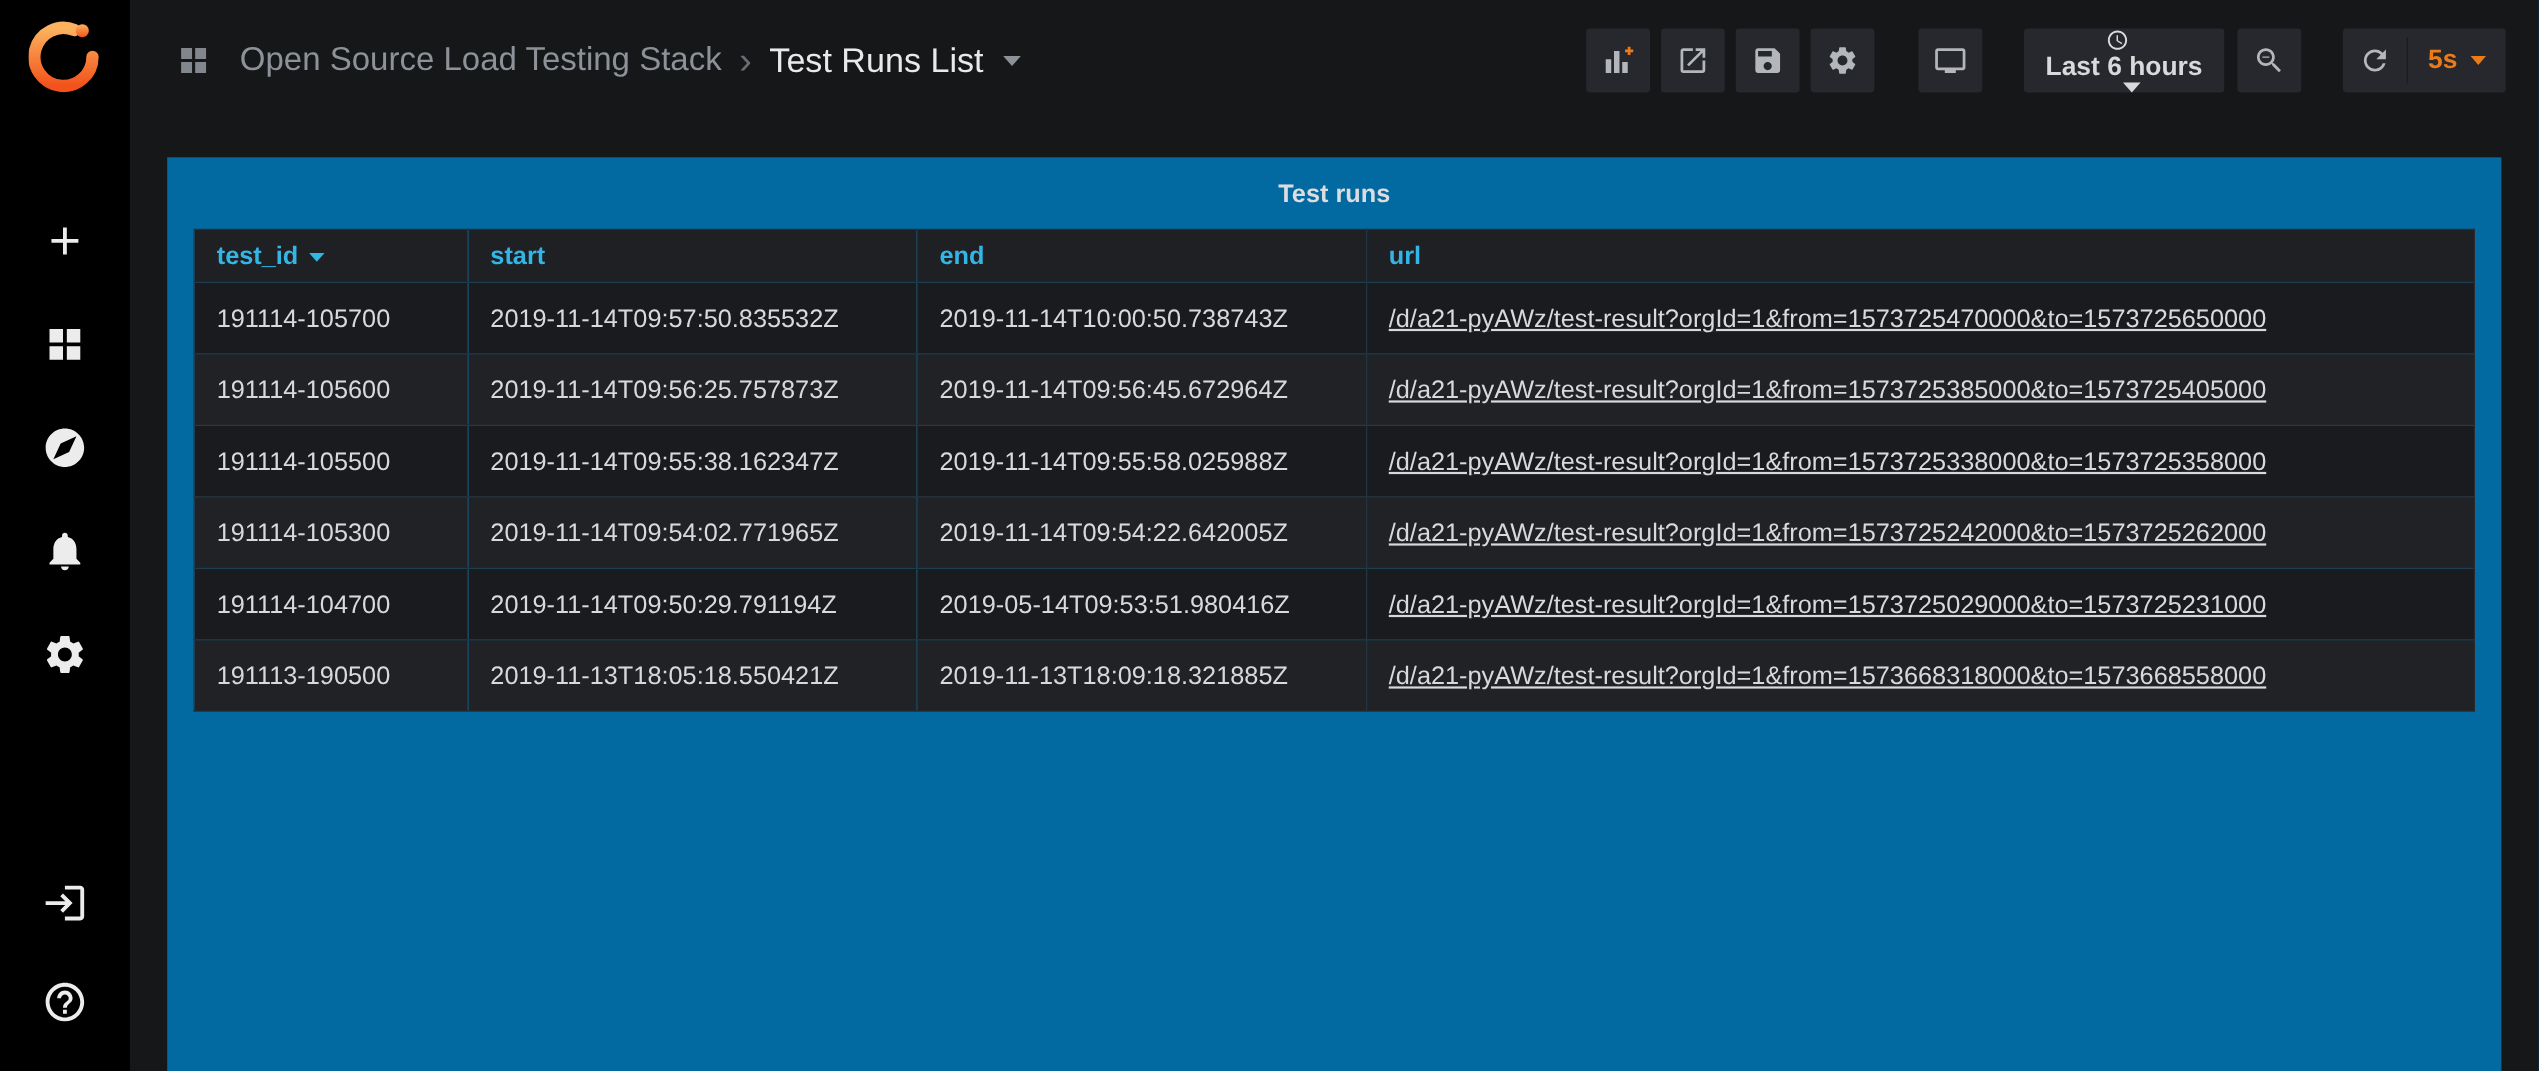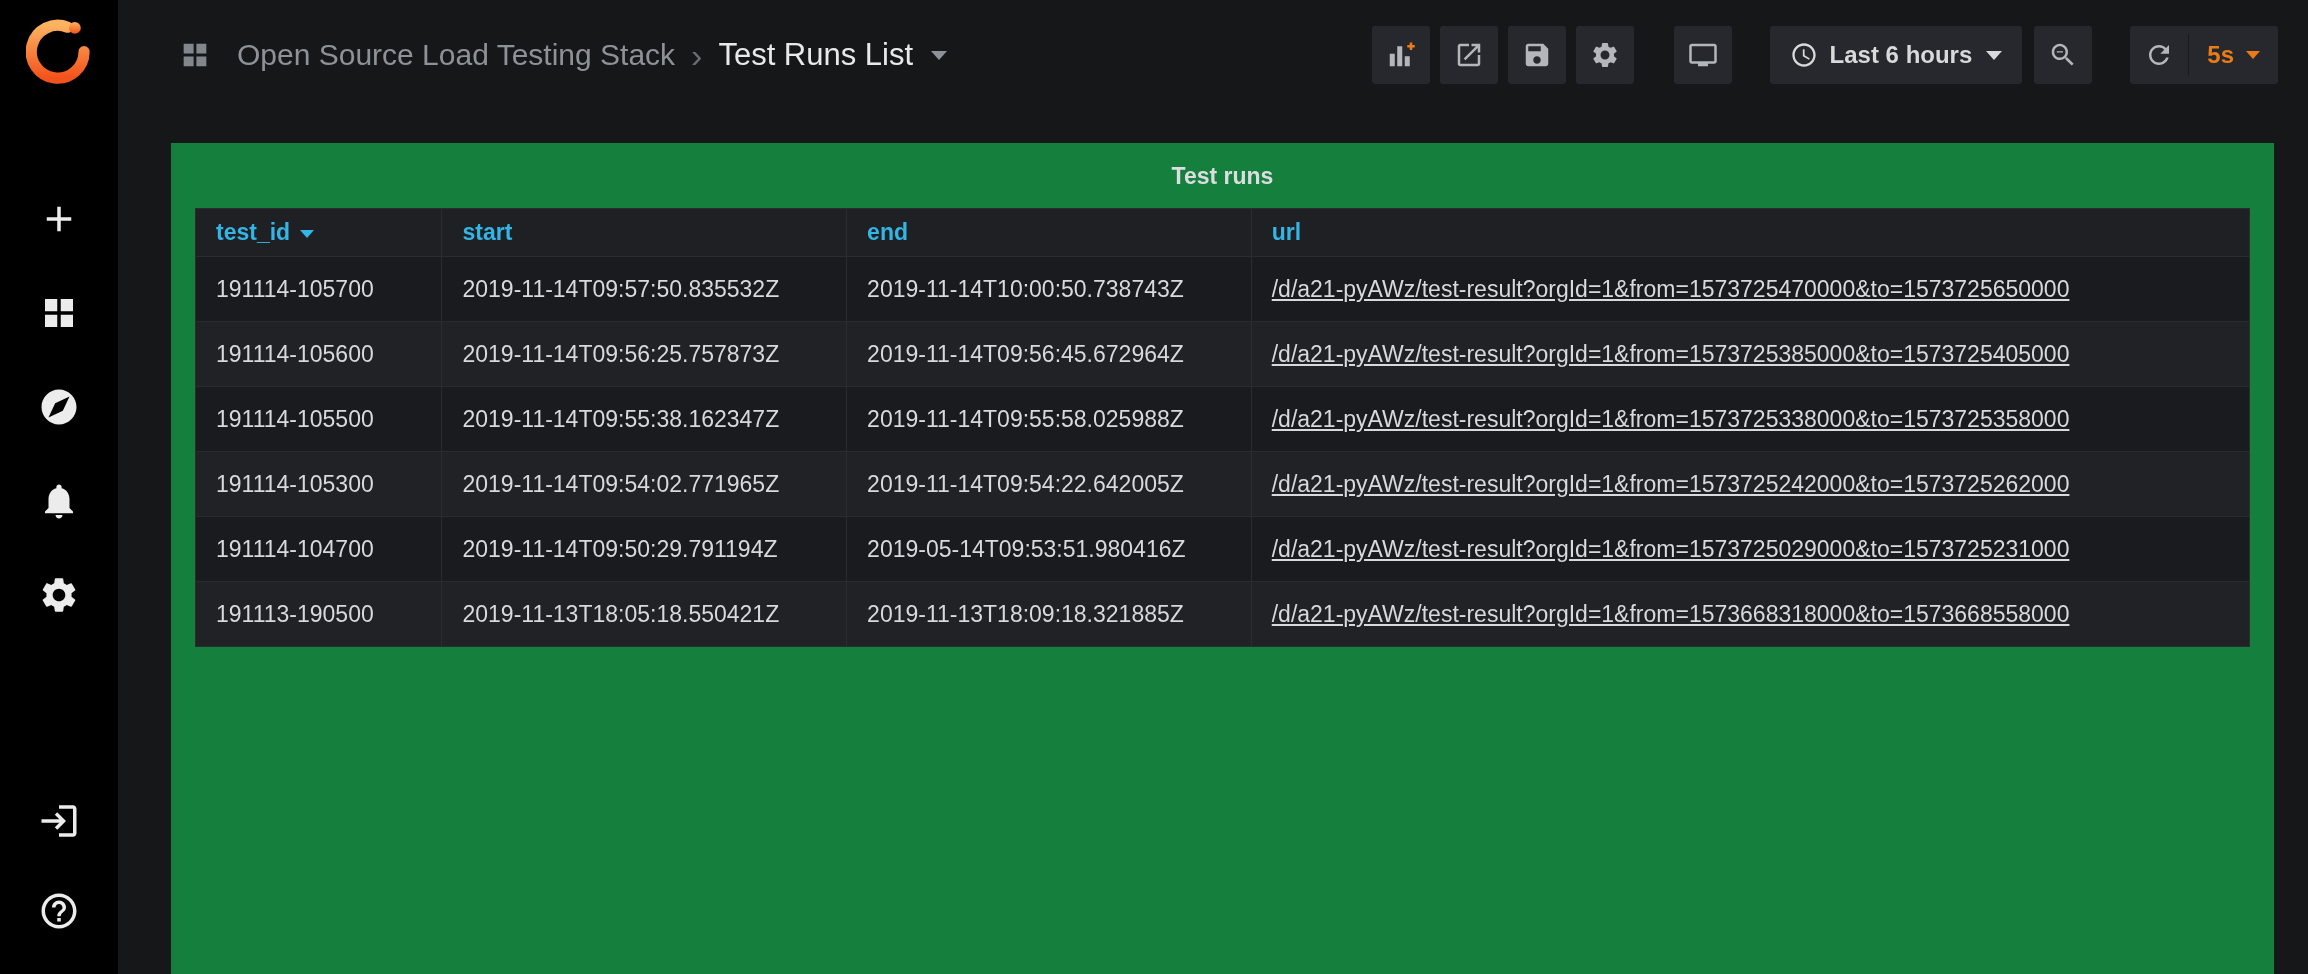--- a/index.html
+++ b/index.html
@@ -21,55 +21,55 @@
     padding: 16px 0 42px; flex: 0 0 118px;
   }
   .logo-wrap { height: 70px; display: flex; align-items: center; justify-content: center; }
   .logo-wrap svg { width: 66px; height: 66px; }
   .side-group-top { margin-top: 112px; display: flex; flex-direction: column; gap: 52px; align-items: center; }
   .side-group-bottom { margin-top: auto; display: flex; flex-direction: column; gap: 48px; align-items: center; }
   .side-icon { width: 42px; height: 42px; display: flex; align-items: center; justify-content: center; }
   .side-icon svg { width: 42px; height: 42px; fill: #ececec; }
 
   
-  .main { flex: 1; display: flex; flex-direction: column; min-width: 0; margin-left: 19px; }
+  .main { flex: 1; display: flex; flex-direction: column; min-width: 0; }
 
   .navbar { height: 110px; display: flex; align-items: center; padding: 0 30px 0 36px; flex: 0 0 110px; }
   .apps-btn { width: 44px; height: 44px; display: flex; align-items: center; justify-content: center; }
   .apps-btn svg { width: 34px; height: 34px; fill: #82878d; }
   .breadcrumb { display: flex; align-items: center; margin-left: 20px; white-space: nowrap; }
   .crumb-root { font-size: 30px; color: #8d9299; }
   .crumb-sep { font-size: 34px; color: #6a6e74; margin: 0 16px; line-height: 1; }
   .crumb-current { font-size: 31px; color: #e8e9ea; }
   .caret { width: 0; height: 0; display: inline-block;
     border-left: 8px solid transparent; border-right: 8px solid transparent;
     border-top: 9px solid currentColor; }
   .dash-caret { color: #8d9299; margin-left: 18px; }
 
   .nav-actions { margin-left: auto; display: flex; align-items: center; }
   .btn { background: #26282d; border-radius: 3px; height: 58px;
     display: flex; align-items: center; justify-content: center; color: #b3b6bb; }
   .icon-btn { width: 58px; margin-left: 10px; }
   .icon-btn svg { width: 30px; height: 30px; fill: #b3b6bb; }
   .icon-btn:first-child { margin-left: 0; }
   .gap-lg { margin-left: 40px; }
-  .time-btn { margin-left: 38px; padding: 0 20px; color: #d8d9da; font-size: 24px; font-weight: 700; }
+  .time-btn { margin-left: 38px; padding: 0 20px; color: #d8d9da; font-size: 24px; font-weight: 700; flex-direction: column; }
   .time-btn svg { width: 28px; height: 28px; fill: #d8d9da; margin-right: 12px; }
   .time-caret { color: #d8d9da; margin-left: 14px; }
   .zoom-btn { margin-left: 12px; }
   .refresh-group { margin-left: 38px; padding: 0; overflow: hidden; }
   .refresh-icon-part { width: 58px; height: 58px; display: flex; align-items: center; justify-content: center; }
   .refresh-icon-part svg { width: 30px; height: 30px; fill: #b3b6bb; }
   .refresh-value-part { height: 42px; display: flex; align-items: center;
     border-left: 1px solid #191a1d; padding: 0 18px; color: #eb7b18; font-size: 24px; font-weight: 700; }
   .refresh-caret { color: #eb7b18; margin-left: 12px; border-left-width: 7px; border-right-width: 7px; border-top-width: 8px; }
 
   
   .content { flex: 1; display: flex; padding: 33px 34px 0; min-height: 0; }
-  .panel { flex: 1; background: #15803d; display: flex; flex-direction: column; min-width: 0; }
+  .panel { flex: 1; background: #0369a1; display: flex; flex-direction: column; min-width: 0; }
   .panel-title { text-align: center; padding: 20px 0 16px; font-size: 23px; font-weight: 700; color: #dcdde0; }
 
   .table-wrap { padding: 2px 24px 0; }
   table { width: 100%; border-collapse: collapse; table-layout: fixed; }
   th {
     height: 48px; font-size: 23px; font-weight: 700; color: #33b5e5;
     text-align: left; padding: 0 20px; background: #1e2024; border: 1px solid #2a2c30;
     white-space: nowrap; overflow: hidden;
   }
   td {

